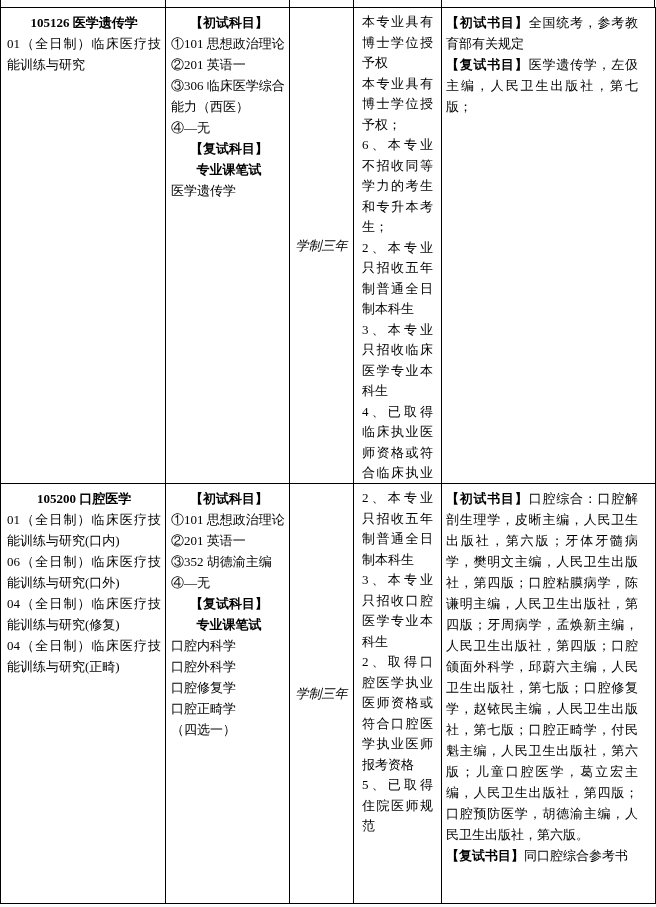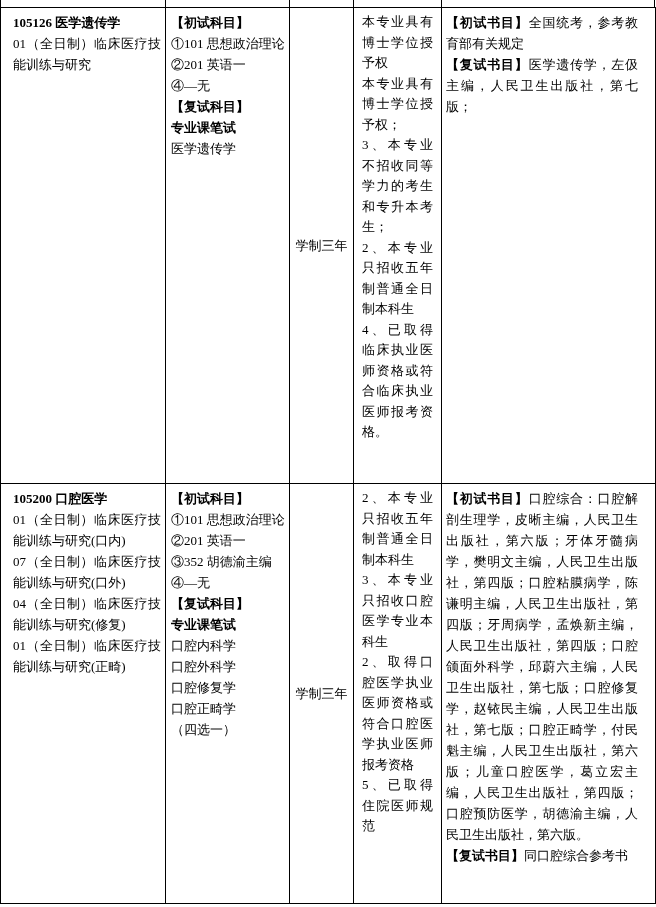--- a/index.html
+++ b/index.html
@@ -29,28 +29,28 @@
   }
   .cell {
     box-sizing: border-box;
     border-right: 1px solid #000;
     padding: 4px 4px 0 5px;
     overflow: hidden;
   }
   .cell.last-col { border-right: none; }
   .row1 .cell, .cell.row1 { border-bottom: 1px solid #000; }
 
-  .program-cell { padding-left: 12px; padding-right: 4px; text-align: justify; }
+  .program-cell { padding-left: 6px; padding-right: 4px; text-align: justify; }
   .subjects-cell { padding-left: 5px; padding-right: 2px; }
-  .duration-cell { display: flex; align-items: center; justify-content: center; padding: 0 2px; }
+  .duration-cell { display: flex; align-items: center; justify-content: center; padding: 0 2px; font-style: italic; }
   .notes-cell { padding-left: 8px; padding-right: 8px; text-align: justify; line-height: 20.5px; }
   .notes-cell p { text-justify: inter-character; }
   .books-cell { padding-left: 4px; padding-right: 17px; text-align: justify; }
 
-  .bold { font-weight: bold; }
+  .bold { font-weight: bold; text-align: center; }
   p { margin: 0; }
 </style>
 </head>
 <body>
 
 <div class="page">
 
   <div class="vstub" style="left:0"></div>
   <div class="vstub" style="left:165px"></div>
   <div class="vstub" style="left:289px"></div>
@@ -62,49 +62,51 @@
 
     <div class="cell row1 program-cell">
       <p class="bold">105126 医学遗传学</p>
       <p>01（全日制）临床医疗技能训练与研究</p>
     </div>
 
     <div class="cell row1 subjects-cell">
       <p class="bold">【初试科目】</p>
       <p>①101 思想政治理论</p>
       <p>②201 英语一</p>
+      <p>③306 临床医学综合能力（西医）</p>
       <p>④—无</p>
       <p class="bold">【复试科目】</p>
       <p class="bold">专业课笔试</p>
       <p>医学遗传学</p>
     </div>
 
     <div class="cell row1 duration-cell">
       <span>学制三年</span>
     </div>
 
     <div class="cell row1 notes-cell">
       <p>本专业具有博士学位授予权</p>
       <p>本专业具有博士学位授予权；</p>
-      <p>3、本专业不招收同等学力的考生和专升本考生；</p>
+      <p>6、本专业不招收同等学力的考生和专升本考生；</p>
       <p>2、本专业只招收五年制普通全日制本科生</p>
+      <p>3、本专业只招收临床医学专业本科生</p>
       <p>4、已取得临床执业医师资格或符合临床执业医师报考资格。</p>
     </div>
 
     <div class="cell row1 last-col books-cell">
       <p><span class="bold">【初试书目】</span><span>全国统考，参考教育部有关规定</span></p>
       <p><span class="bold">【复试书目】</span><span>医学遗传学，左伋主编，人民卫生出版社，第七版；</span></p>
     </div>
 
     <div class="cell program-cell">
       <p class="bold">105200 口腔医学</p>
       <p>01（全日制）临床医疗技能训练与研究(口内)</p>
-      <p>07（全日制）临床医疗技能训练与研究(口外)</p>
+      <p>06（全日制）临床医疗技能训练与研究(口外)</p>
       <p>04（全日制）临床医疗技能训练与研究(修复)</p>
-      <p>01（全日制）临床医疗技能训练与研究(正畸)</p>
+      <p>04（全日制）临床医疗技能训练与研究(正畸)</p>
     </div>
 
     <div class="cell subjects-cell">
       <p class="bold">【初试科目】</p>
       <p>①101 思想政治理论</p>
       <p>②201 英语一</p>
       <p>③352 胡德渝主编</p>
       <p>④—无</p>
       <p class="bold">【复试科目】</p>
       <p class="bold">专业课笔试</p>

